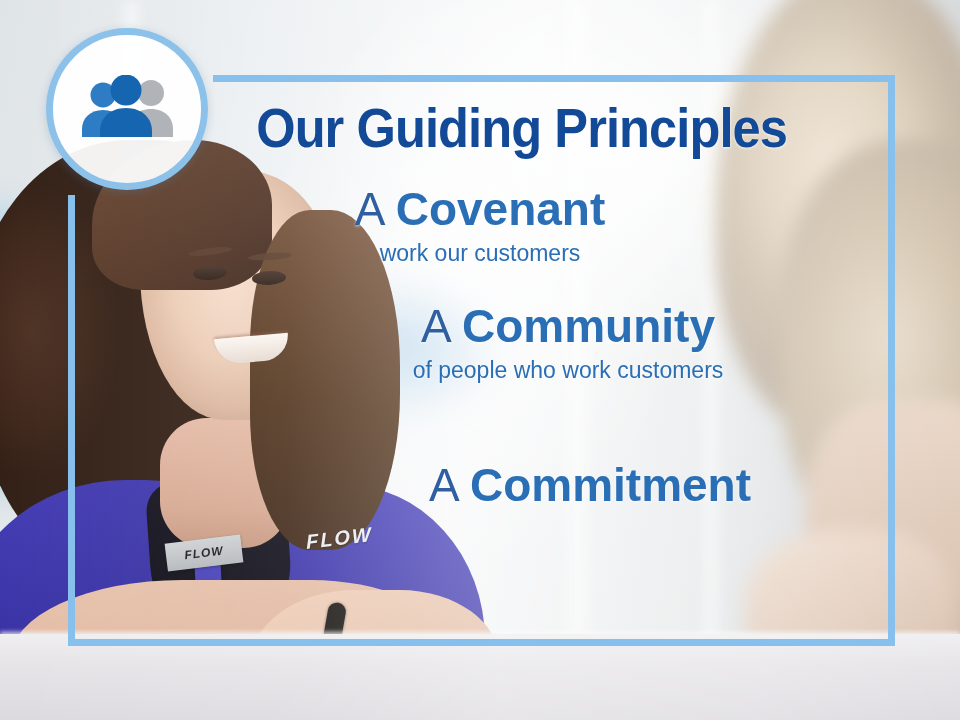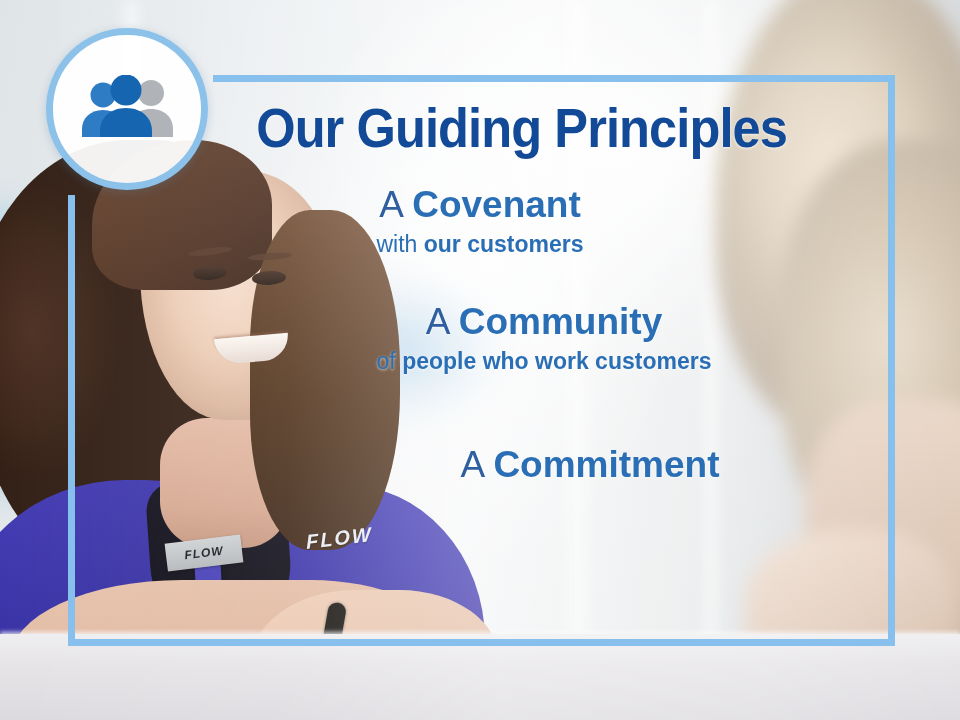--- a/index.html
+++ b/index.html
@@ -258,38 +258,38 @@
     color: #134a97;
     font-family: "Liberation Sans", sans-serif;
     transform: scaleX(0.92);
     transform-origin: left center;
     text-shadow: 0 1px 3px rgba(255,255,255,0.75);
     white-space: nowrap;
   }
 
   .block { position: absolute; text-align: center; }
   .head {
-    font-size: 37px; line-height: 1.02;
+    font-size: 46px; line-height: 1.02;
     color: #2a6fb5;
     text-shadow: 0 1px 3px rgba(255,255,255,0.7);
     white-space: nowrap;
   }
   .head .art { font-weight: normal; color: #2f5fa0; }
   .head .kw  { font-weight: bold; }
   .sub {
     font-size: 23px; line-height: 1.28;
     color: #2a6fb5; font-weight: normal;
     text-shadow: 0 1px 3px rgba(255,255,255,0.7);
     margin-top: 6px;
   }
-  .sub b { font-weight: bold; }
+  .sub b { font-weight: normal; }
 
   .b1 { left: 218px; top: 186px; width: 524px; }
-  .b2 { left: 244px; top: 303px; width: 600px; }
-  .b3 { left: 300px; top: 446px; width: 580px; }
+  .b2 { left: 268px; top: 303px; width: 600px; }
+  .b3 { left: 300px; top: 462px; width: 580px; }
   .b3 .sub { line-height: 1.34; }
 </style>
 </head>
 <body>
 
 <div id="stage">
 
   <div class="bg-layer bg-base"></div>
   <div class="bg-car"></div>
   <div class="bg-car-dark"></div>
@@ -359,21 +359,21 @@
   </div>
 
   <div class="title">Our Guiding Principles</div>
 
   <div class="block b1">
     <div class="head">
       <span class="art">A</span>
       <span class="kw">Covenant</span>
     </div>
     <div class="sub">
-      <span>with </span><b>our customers</b>
+      <span>work </span><b>our customers</b>
     </div>
   </div>
 
   <div class="block b2">
     <div class="head">
       <span class="art">A</span>
       <span class="kw">Community</span>
     </div>
     <div class="sub">
       <span>of </span><b>people who work customers</b><br>

